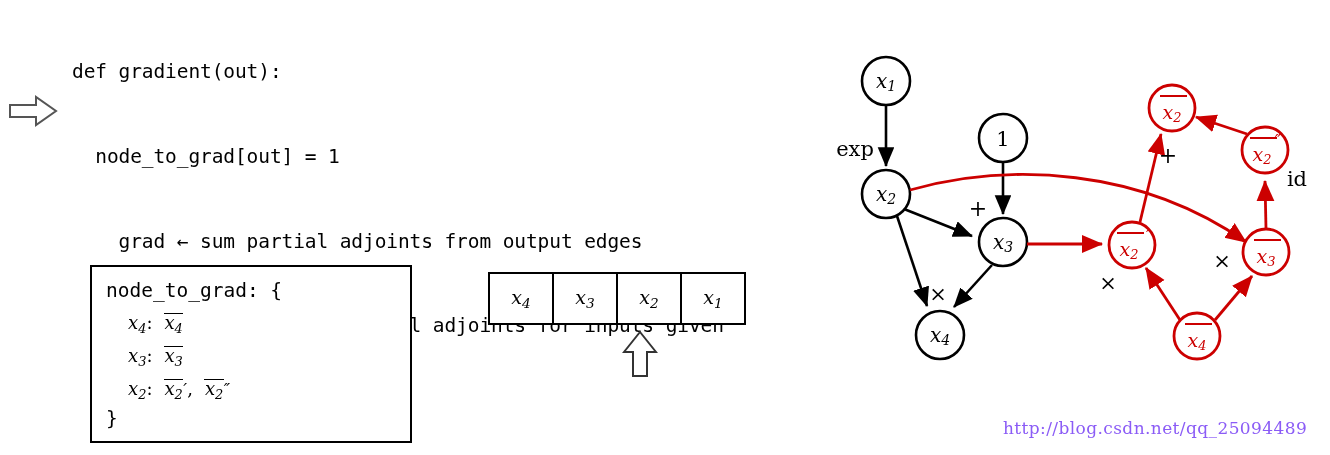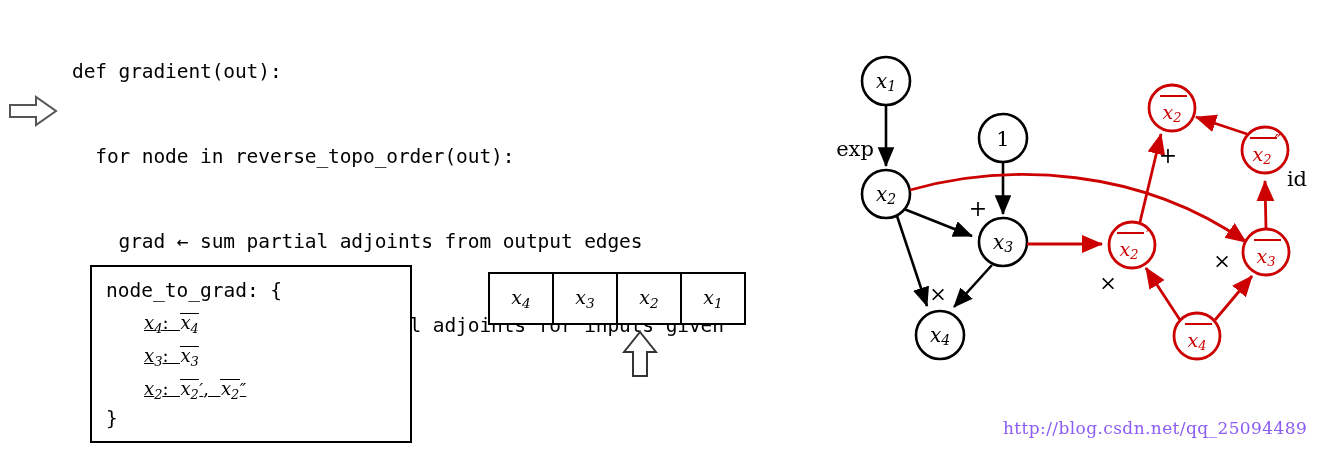--- a/index.html
+++ b/index.html
@@ -55,27 +55,26 @@
     position: absolute;
     left: 14px;
     top: 12px;
     font-family: "DejaVu Sans Mono", monospace;
     font-size: 19.5px;
     color: #000000;
     white-space: pre;
   }
   .ntg-row {
     position: absolute;
-    left: 52px;
+    left: 36px;
     font-family: "DejaVu Serif", serif;
     font-style: italic;
     font-size: 18px;
     color: #000000;
     white-space: nowrap;
-    text-decoration: underline;
   }
   .ntg-close {
     position: absolute;
     left: 14px;
     top: 140px;
     font-family: "DejaVu Sans Mono", monospace;
     font-size: 19.5px;
     color: #000000;
   }
 
@@ -138,21 +137,21 @@
 <body>
 
 <div id="page">
 
   <svg class="cursor-arrow" viewBox="0 0 50 32">
     <polygon points="2,10 28,10 28,2 48,16 28,30 28,22 2,22" fill="#ffffff" stroke="#555555" stroke-width="2" stroke-linejoin="miter"></polygon>
   </svg>
 
   <div class="code-block">
     <div class="code-line">def gradient(out):</div>
-    <div class="code-line">  for node in reverse_topo_order(out):</div>
+    <div class="code-line">  node_to_grad[out] = 1</div>
     <div class="code-line">    grad ← sum partial adjoints from output edges</div>
     <div class="code-line">    input_grads ← calc partial adjoints for inputs given</div>
     
     
     
   </div>
 
   <div class="ntg-box">
     <div class="ntg-title">node_to_grad: {</div>
 

